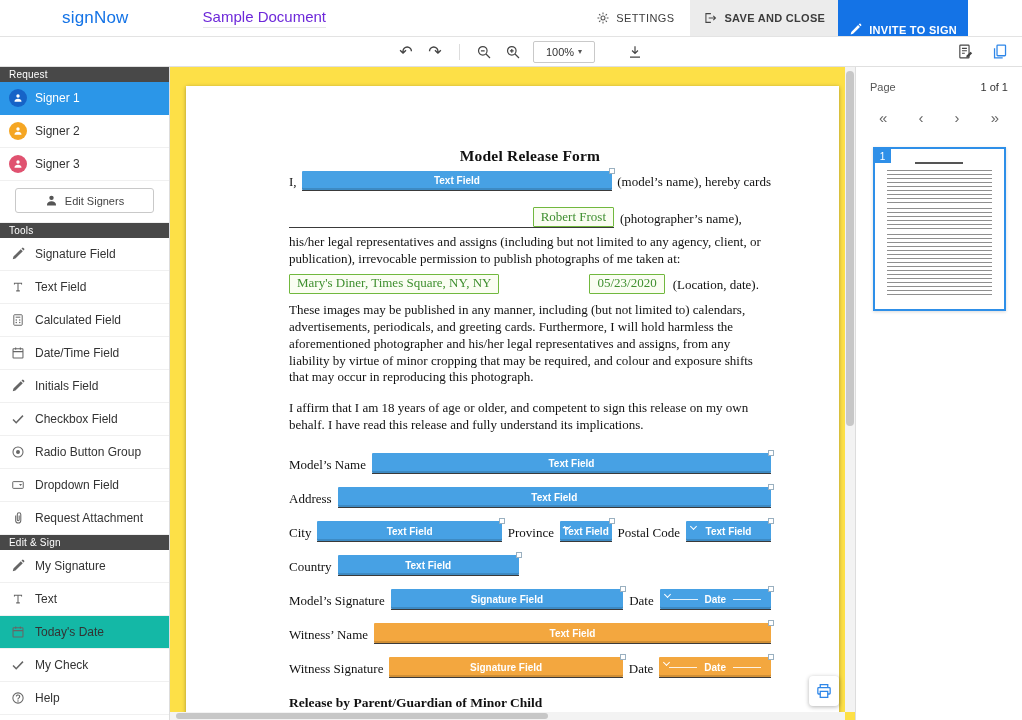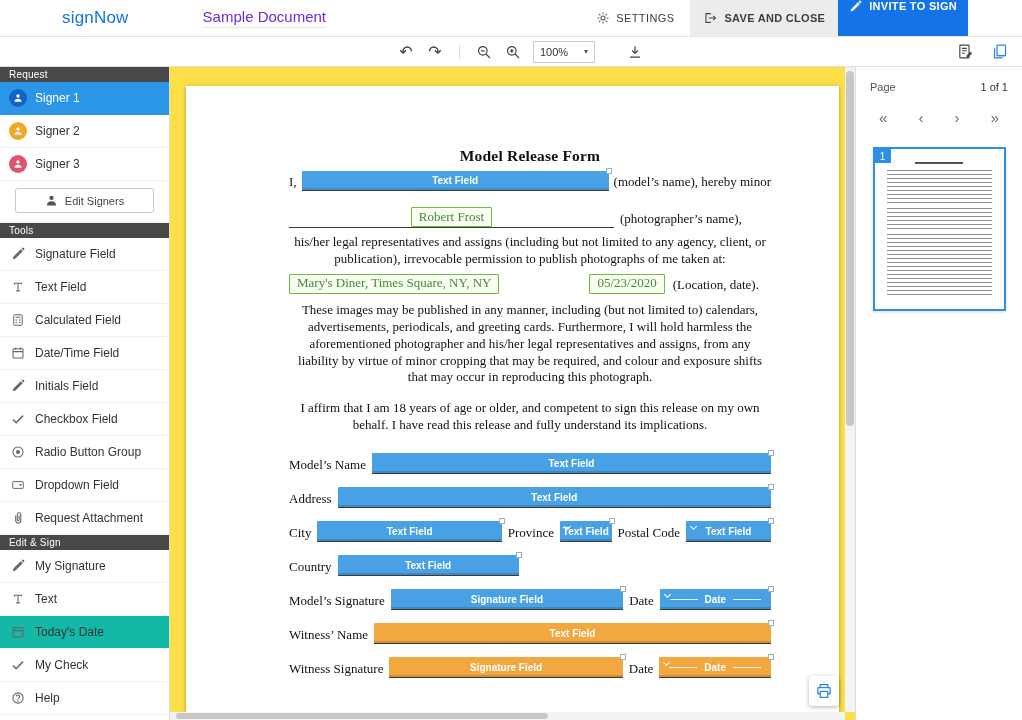--- a/index.html
+++ b/index.html
@@ -10,30 +10,30 @@
 
   
   .topbar{height:37px;display:flex;align-items:stretch;border-bottom:1px solid #e3e3e3;background:#fff;}
   .logo{align-self:center;margin-left:62px;font-size:17px;font-weight:normal;color:#1473E6;letter-spacing:.2px;}
   .doc-title{align-self:center;margin-left:74px;font-size:15px;color:#6d28d9;padding-bottom:2px;border-bottom:1px solid #e6e6e6;}
   .tb-right{margin-left:auto;display:flex;align-items:stretch;}
   .btn-settings{display:flex;align-items:center;gap:6px;font-size:11px;color:#3c3c3c;padding:0 16px;letter-spacing:.4px;}
   .btn-settings svg{width:14px;height:14px;color:#555;}
   .btn-save{display:flex;align-items:center;gap:7px;font-size:11px;font-weight:bold;color:#3c3c3c;background:#ececec;padding:0 13px;letter-spacing:.3px;}
   .btn-save svg{width:14px;height:14px;color:#444;}
-  .btn-invite{display:flex;align-items:flex-start;gap:7px;font-size:11px;font-weight:bold;color:#fff;background:#1473E6;padding:0 11px;margin-right:54px;letter-spacing:.3px;}
+  .btn-invite{display:flex;align-items:flex-end;gap:7px;font-size:11px;font-weight:bold;color:#fff;background:#1473E6;padding:0 11px;margin-right:54px;letter-spacing:.3px;}
   .btn-invite svg{width:13px;height:13px;color:#fff;}
 
   
   .toolbar{height:30px;display:flex;align-items:center;border-bottom:1px solid #e0e0e0;background:#fff;}
   .tb-center{display:flex;align-items:center;margin-left:393px;gap:3px;}
   .tbtn{width:26px;height:24px;display:flex;align-items:center;justify-content:center;color:#444;font-size:16px;line-height:1;}
   .tbtn svg{width:16px;height:16px;color:#444;}
   .tsep{width:1px;height:16px;background:#ddd;margin:0 8px;}
-  .zoom-box{display:flex;align-items:center;justify-content:space-between;width:62px;height:22px;border:1px solid #c9c9c9;border-radius:2px;padding:0 6px;font-size:11px;color:#333;margin:0 4px;cursor:pointer;}
+  .zoom-box{display:flex;align-items:center;justify-content:space-between;width:62px;height:22px;border:1px solid #c9c9c9;border-radius:2px;padding:0 12px;font-size:11px;color:#333;margin:0 4px;cursor:pointer;}
   .zcaret{font-size:8px;color:#555;}
   .dl{margin-left:20px;}
   .tb-right2{margin-left:auto;display:flex;align-items:center;gap:8px;margin-right:10px;}
   .tb-right2 svg{width:17px;height:17px;}
   .pages-toggle svg{color:#2E86E8;}
 
   
   .main{display:flex;height:653px;}
 
   
@@ -52,36 +52,36 @@
   .tool{height:33px;display:flex;align-items:center;gap:10px;padding:0 11px;border-bottom:1px solid #f0f0f0;font-size:12px;color:#333;cursor:pointer;}
   .tool svg{width:14px;height:14px;color:#666;flex:0 0 14px;}
   .tool.selected{background:#14b8a6;}
 
   
   .canvas{flex:1;position:relative;background:#fde047;overflow:hidden;}
   .page{position:absolute;top:19px;left:16px;width:653px;height:900px;background:#fff;box-shadow:0 1px 4px rgba(0,0,0,.35);padding:60px 68px 0 103px;font-family:"Liberation Serif",serif;font-size:13px;line-height:1.3;color:#111;}
   .doc-h1{font-size:15.5px;text-align:center;font-weight:bold;letter-spacing:.2px;}
   .drow{display:flex;align-items:flex-end;white-space:nowrap;}
   .slot{border-bottom:1px solid #3a3a3a;display:flex;align-items:flex-end;}
-  .slot.center{justify-content:center;}
+  .slot.center{justify-content:flex-end;}
   .grow{flex:1;}
   .field{position:relative;display:flex;align-items:center;justify-content:center;height:19px;color:#fff;font-family:"Liberation Sans",sans-serif;font-size:10px;font-weight:bold;border-radius:1px;white-space:nowrap;cursor:move;}
   .f-blue{background:#47A1E4;box-shadow:inset 0 -2px 0 rgba(0,0,0,.14);}
   .f-orange{background:#F3A73F;box-shadow:inset 0 -2px 0 rgba(0,0,0,.14);}
   .f-green{background:#FAFDF2;border:1px solid #71B83E;color:#3F8F2F;font-family:"Liberation Serif",serif;font-size:13px;font-weight:normal;padding:0 7px;height:20px;cursor:pointer;}
   .w-full{width:100%;}
   .handle{position:absolute;top:-3px;right:-3px;width:6px;height:6px;background:#fff;border:1px solid #9ab0c0;}
   .caret{position:absolute;top:3px;left:5px;width:5px;height:5px;border-left:1.5px solid #fff;border-bottom:1.5px solid #fff;transform:rotate(-45deg);}
   .dinner{display:flex;align-items:center;width:100%;padding:0 10px;gap:7px;}
   .dline{flex:1;height:1px;background:rgba(255,255,255,.85);}
   .intro-row{margin-top:5px;}
   .intro-row .slot{width:318px;margin:0 5px;}
   .photog-row{margin-top:16px;}
   .photog-row .slot{width:325px;margin-right:6px;}
-  .para{margin-top:6px;white-space:normal;text-align:center;}
+  .para{margin-top:6px;white-space:normal;}
   .p2{margin-top:8px;}
   .p3{margin-top:14px;}
   .loc-row{margin-top:6px;}
   .loc-date{margin-left:90px;}
   .loc-suffix{margin-left:8px;}
   .form-rows{margin-top:6px;}
   .frow{display:flex;align-items:flex-end;height:34px;white-space:nowrap;text-align:right;}
   .frow .field{height:20px;}
   .flabel{margin:0 6px 0 0;}
   .ml{margin-left:6px;}
@@ -405,21 +405,21 @@
       <div class="doc-h1">Model Release Form</div>
 
       <div class="drow intro-row">
         <span>I,</span>
         <span class="slot">
           <span class="field f-blue w-full">
             <span>Text Field</span>
             <i class="handle"></i>
           </span>
         </span>
-        <span>(model’s name), hereby minor</span>
+        <span>(model’s name), hereby cards</span>
       </div>
 
       <div class="drow photog-row">
         <span class="slot center">
           <span class="field f-green">Robert Frost</span>
         </span>
         <span>(photographer’s name),</span>
       </div>
 
       <p class="para">his/her legal representatives and assigns (including but not limited to any agency, client, or publication), irrevocable permission to publish photographs of me taken at:</p>
@@ -540,20 +540,21 @@
                   <span>Date</span>
                   <i class="dline"></i>
                 </span>
               <i class="handle"></i>
             </span>
           </span>
         </div>
 
       </div>
 
+      <div class="doc-h2">Release by Parent/Guardian of Minor Child</div>
     </div>
 
     <button class="fab">
       <svg class="icon">
           <use href="#i-print"></use>
         </svg>
     </button>
 
     <div class="vscroll">
         <div class="vthumb"></div>

